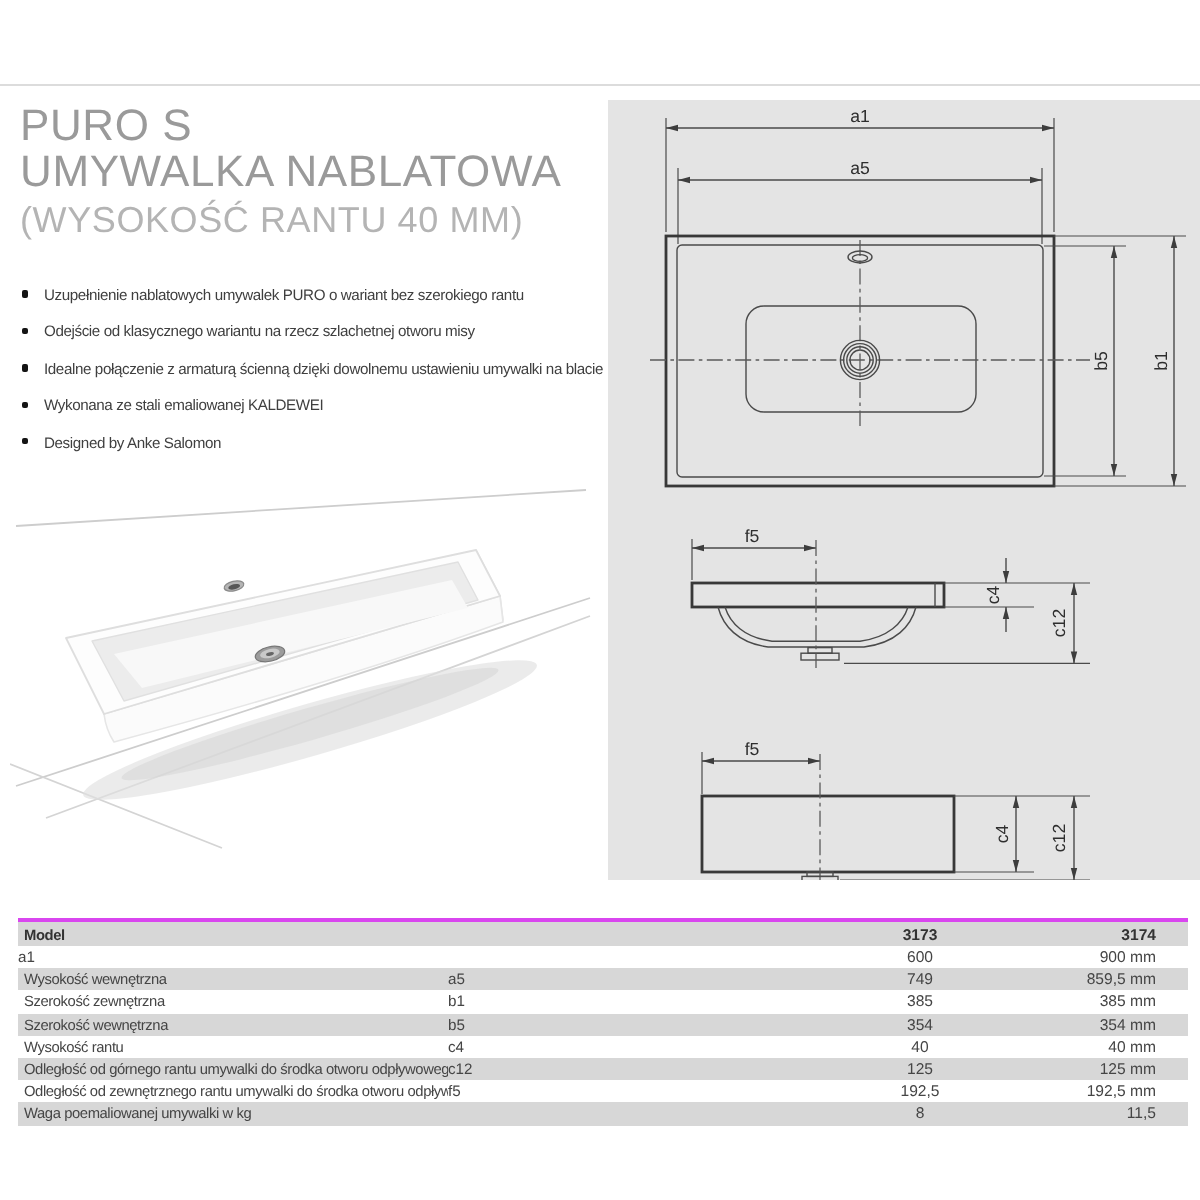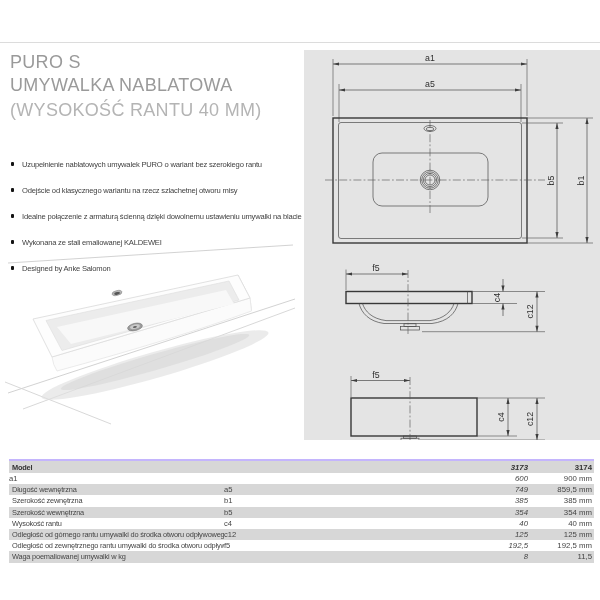--- a/index.html
+++ b/index.html
@@ -5,52 +5,52 @@
   html,body{margin:0;padding:0;}
   body{
     width:600px;height:600px;position:relative;overflow:hidden;
     background:#ffffff;color:#4a4a4a;
     font-family:"Liberation Sans", sans-serif;
   }
   .top-rule{position:absolute;left:0;top:42px;width:600px;height:1px;background:#dcdcdc;}
 
   
   .title-block{position:absolute;left:10px;top:51px;width:290px;}
-  .title-line{font-size:18px;line-height:23px;color:#9a9a9a;letter-spacing:.3px;white-space:nowrap;}
+  .title-line{font-size:22px;line-height:23px;color:#9a9a9a;letter-spacing:.3px;white-space:nowrap;}
   .subtitle{font-size:18px;line-height:19px;color:#b4b4b4;letter-spacing:.3px;margin-top:4px;white-space:nowrap;}
 
   
   .features{position:absolute;left:10px;top:143px;width:292px;}
   .feature{position:relative;padding-left:12px;margin-bottom:9.4px;
-           font-size:7.6px;letter-spacing:-.2px;line-height:9px;color:#3f3f3f;white-space:nowrap;margin-top:17px;}
+           font-size:7.6px;letter-spacing:-.2px;line-height:9px;color:#3f3f3f;white-space:nowrap;}
   .feature .bullet{position:absolute;left:1px;top:2.4px;width:3.4px;height:3.4px;background:#141414;border-radius:1px;}
 
   
   .drawing-panel{position:absolute;left:304px;top:50px;width:296px;height:390px;background:#e4e4e4;}
   .drawing-panel svg{display:block;}
   .dthick{stroke:#383838;stroke-width:1.4;fill:none;}
   .dthin{stroke:#4a4a4a;stroke-width:.7;fill:none;}
   .dext{stroke:#4a4a4a;stroke-width:.6;fill:none;}
   .dcenter{stroke:#5a5a5a;stroke-width:.65;fill:none;stroke-dasharray:8 2.2 1.8 2.2;}
   .darrow{fill:#3d3d3d;stroke:none;}
   .dlabel{font-family:"Liberation Sans",sans-serif;font-size:8.8px;fill:#2e2e2e;}
 
   
   .photo{position:absolute;left:5px;top:243px;width:292px;height:182px;}
 
   
-  .spec-table{position:absolute;left:9px;top:459px;width:585px;border-top:2px solid #c4b5fd;}
+  .spec-table{position:absolute;left:9px;top:459px;width:585px;border-top:2px solid #d946ef;}
   .trow{display:flex;align-items:center;height:11.2px;}
   .trow.thead{height:12px;}
   .trow.shade{background:#d7d7d7;}
   .c-label{flex:0 0 212px;padding-left:3px;font-size:7.4px;letter-spacing:-.2px;color:#454545;white-space:nowrap;overflow:hidden;}
   .c-code{flex:0 0 100px;font-size:7.6px;color:#454545;}
   .c-fill{flex:1;}
-  .c-v1{flex:0 0 108px;text-align:right;font-size:7.8px;color:#454545;font-style:italic;}
-  .c-v2{flex:0 0 64px;text-align:right;font-size:7.8px;color:#454545;padding-right:2px;}
+  .c-v1{flex:0 0 108px;text-align:center;font-size:7.8px;color:#454545;}
+  .c-v2{flex:0 0 64px;text-align:right;font-size:7.8px;color:#454545;padding-right:16px;}
   .bold{font-weight:bold;color:#333;}
 </style>
 </head>
 <body>
 
 <div class="top-rule"></div>
 
 <div class="title-block">
   <div class="title-line">PURO S</div>
   <div class="title-line">UMYWALKA NABLATOWA</div>
@@ -219,21 +219,21 @@
     <span class="c-v2 bold">3174</span>
   </div>
 
   <div class="trow">
     <span class="c-code">a1</span>
     <span class="c-fill"></span>
     <span class="c-v1">600</span>
     <span class="c-v2">900 mm</span>
   </div>
   <div class="trow shade">
-    <span class="c-label">Długość wewnętrzna</span>
+    <span class="c-label">Wysokość wewnętrzna</span>
     <span class="c-code">a5</span>
     <span class="c-fill"></span>
     <span class="c-v1">749</span>
     <span class="c-v2">859,5 mm</span>
   </div>
   <div class="trow">
     <span class="c-label">Szerokość zewnętrzna</span>
     <span class="c-code">b1</span>
     <span class="c-fill"></span>
     <span class="c-v1">385</span>

